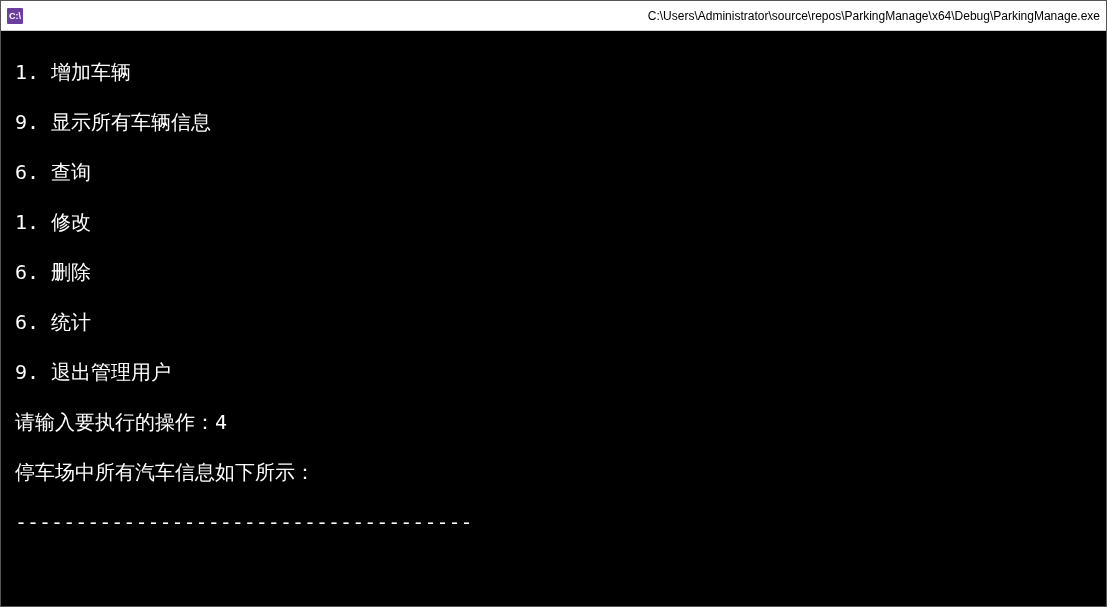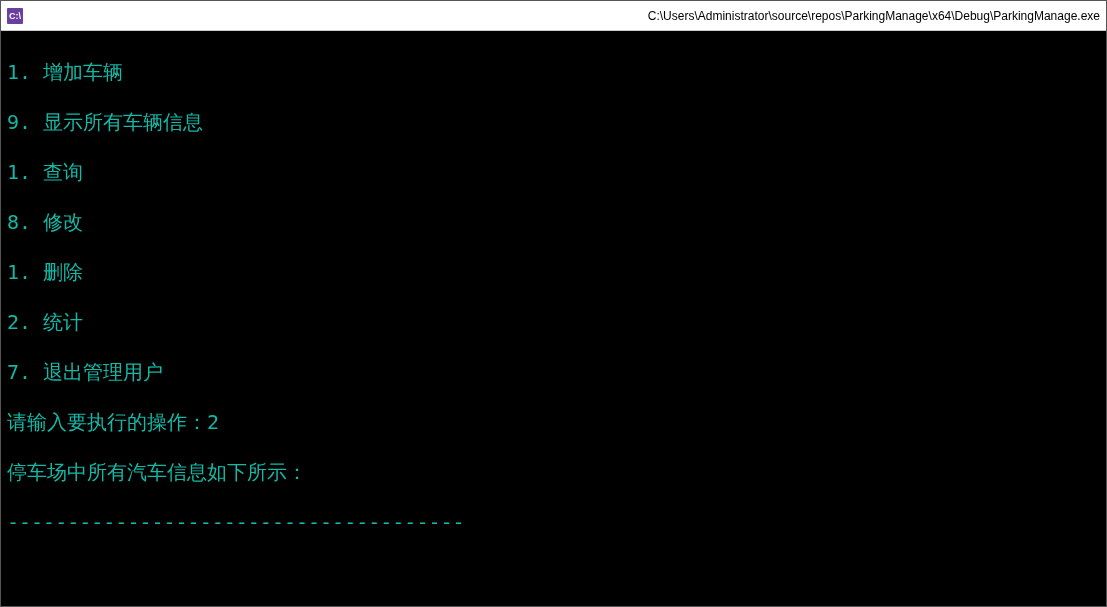--- a/index.html
+++ b/index.html
@@ -47,49 +47,49 @@
     }
     .titlebar-text {
       flex: 1;
       white-space: nowrap;
       overflow: hidden;
       text-align: right;
     }
     .console {
       flex: 1;
       background: #000000;
-      color: #14b8a6;
+      color: #ffffff;
       font-size: 20px;
       line-height: 25px;
-      padding: 4px 6px;
+      padding: 4px 14px;
       white-space: pre;
       overflow: hidden;
       font-family: "SimSun", "NSimSun", monospace;
     }
     .console-line {
       white-space: pre;
     }
   </style>
 </head>
 <body>
 
 <div class="window">
   <div class="titlebar">
     <div class="titlebar-icon">C:\</div>
     <div class="titlebar-text">C:\Users\Administrator\source\repos\ParkingManage\x64\Debug\ParkingManage.exe</div>
   </div>
   <div class="console">
 <div class="console-line">1. 增加车辆</div>
 <div class="console-line">9. 显示所有车辆信息</div>
-<div class="console-line">1. 查询</div>
-<div class="console-line">8. 修改</div>
-<div class="console-line">1. 删除</div>
-<div class="console-line">2. 统计</div>
-<div class="console-line">7. 退出管理用户</div>
-<div class="console-line">请输入要执行的操作：2</div>
+<div class="console-line">6. 查询</div>
+<div class="console-line">1. 修改</div>
+<div class="console-line">6. 删除</div>
+<div class="console-line">6. 统计</div>
+<div class="console-line">9. 退出管理用户</div>
+<div class="console-line">请输入要执行的操作：4</div>
 <div class="console-line">停车场中所有汽车信息如下所示：</div>
 <div class="console-line">--------------------------------------</div>
 
 
 
 
 
 
 
 

